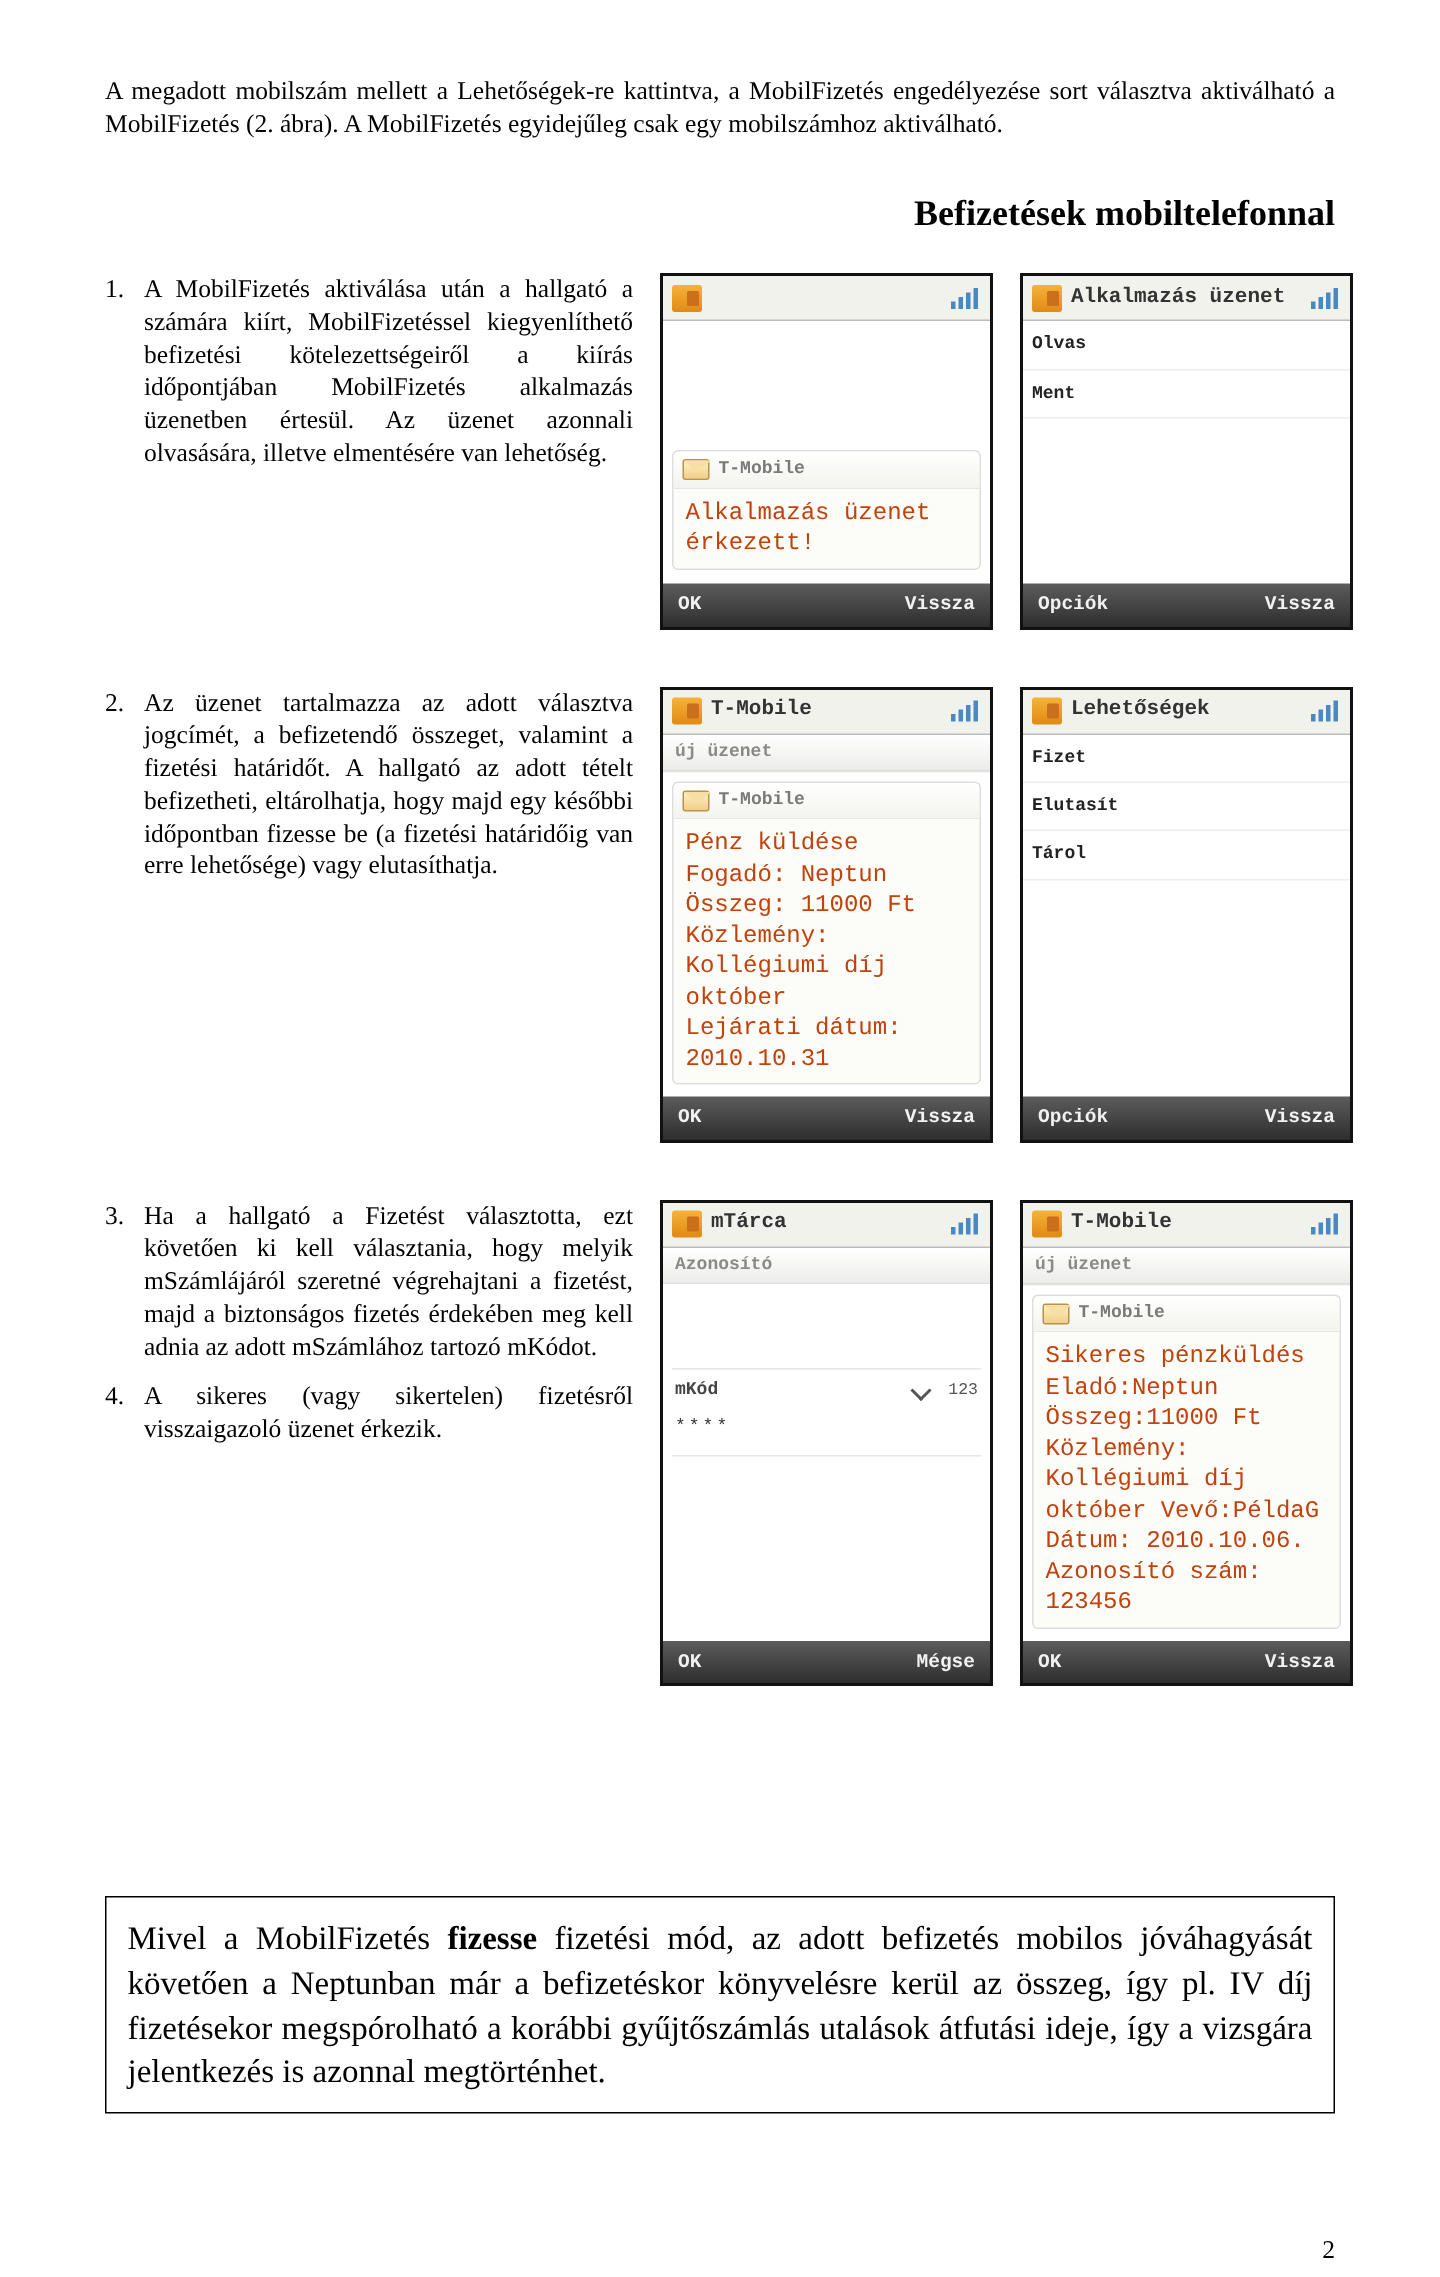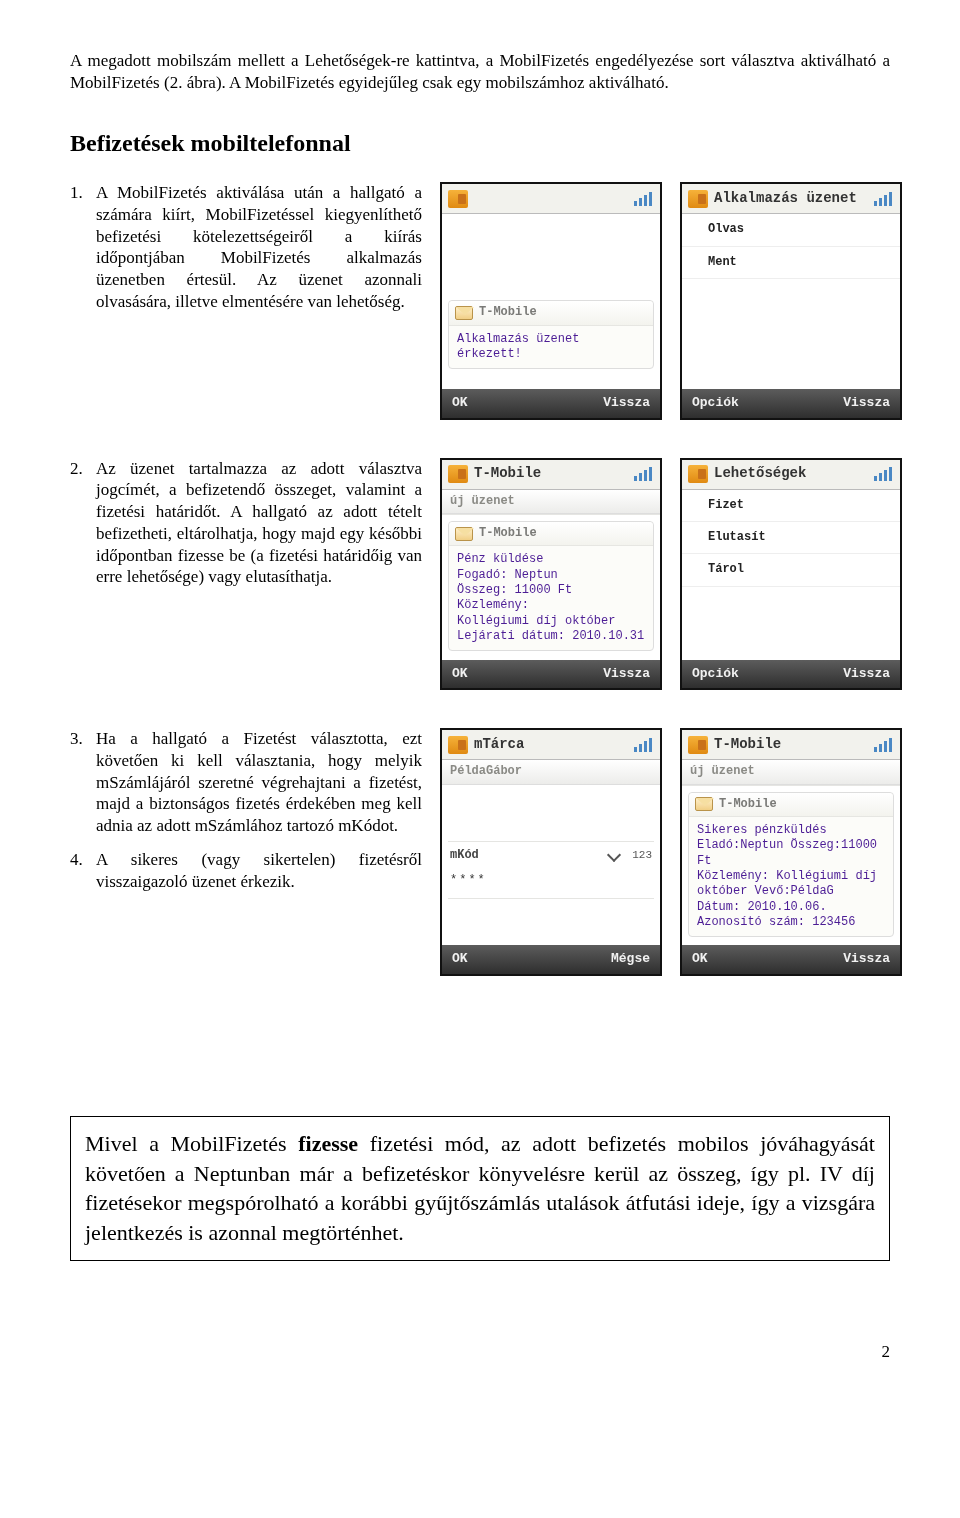--- a/index.html
+++ b/index.html
@@ -7,21 +7,21 @@
     font-family: "Times New Roman", Times, serif;
     background: #fff;
     width: 960px;
     margin: 0 auto;
     padding: 50px 70px 40px 70px;
     color: #000;
     font-size: 17px;
     line-height: 1.28;
   }
   .para { text-align: justify; margin-bottom: 16px; }
-  h2.section { font-size: 24px; font-weight: bold; margin: 34px 0 24px 0; }
+  h2.section { font-size: 24px; font-weight: bold; margin: 34px 0 24px 0; text-align: right; }
   .row { display: flex; align-items: flex-start; gap: 18px; margin-bottom: 38px; }
   .textcol { width: 352px; flex: 0 0 352px; text-align: justify; }
   .textcol ol { list-style: none; padding: 0; }
   .textcol li { position: relative; padding-left: 26px; margin-bottom: 12px; }
   .textcol li .num { position: absolute; left: 0; top: 0; }
   .phones { display: flex; gap: 18px; flex: 0 0 auto; }
 
   
   .phone {
     width: 222px;
@@ -81,28 +81,28 @@
   .env-icon{
     width:18px;height:14px;border:1px solid #b9934a;
     background:linear-gradient(#fff0cc,#f1cf86);
     position:relative; border-radius:2px;
   }
   .env-icon::after{
     content:"";position:absolute;left:0;right:0;top:0;height:0;
     border-left:9px solid transparent;border-right:9px solid transparent;
     border-top:8px solid #f6dfa2;
   }
-  .card-body{ padding:6px 8px; font-size:12px; color:#4c1d95; }
+  .card-body{ padding:6px 8px; font-size:16px; color:#c2410c; }
   .subhead{
     background:linear-gradient(#fff,#ececea);
     border-bottom:1px solid #ddd;
     padding:4px 8px; color:#8a8a85; font-weight:bold;
   }
   .list-plain .item{
-    padding:8px 26px; font-weight:bold; color:#222;
+    padding:8px 6px; font-weight:bold; color:#222;
     border-bottom:1px solid #eee;
   }
   .inputrow{
     display:flex; align-items:center; gap:8px;
     padding:6px 8px;
   }
   .inputlabel{ color:#444; font-weight:bold; }
   .mode123{
     margin-left:auto; display:inline-flex; align-items:center; gap:13px;
     color:#555; font-size:11px;
@@ -270,21 +270,21 @@
   </div>
   <div class="phones">
 
     <div class="phone">
       <div class="ph-header">
         <span class="sim-icon"></span>
         <span class="ph-title">mTárca</span>
         <span class="bars"></span>
       </div>
       <div class="ph-body">
-        <div class="subhead">PéldaGábor</div>
+        <div class="subhead">Azonosító</div>
         <div style="height:56px"></div>
         <div class="greyline"></div>
         <div class="inputrow">
           <span class="inputlabel">mKód</span>
           <span class="mode123">
             <span class="pen"></span>
             <span>123</span>
           </span>
         </div>
         <div class="dotsfield">****</div>

